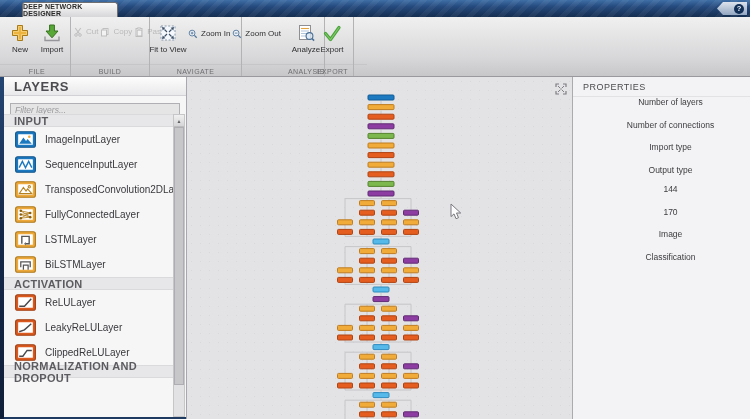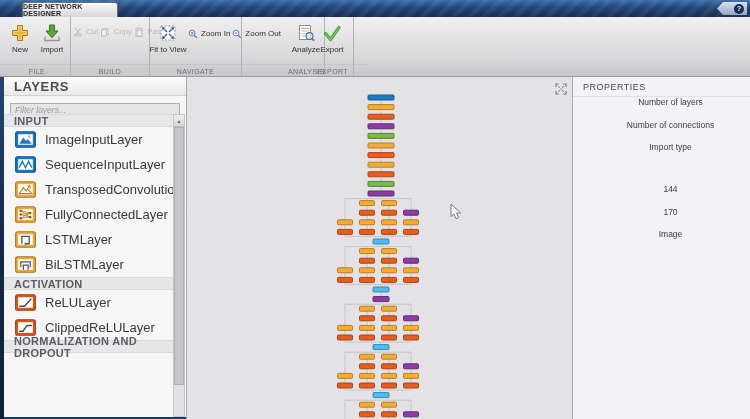--- a/index.html
+++ b/index.html
@@ -54,21 +54,21 @@
   .filter-row input{width:100%;box-sizing:border-box;height:14px;border:1px solid #b0b0b4;background:#e5e5e5;
                     font-size:8.5px;color:#555;padding:0 4px;font-family:inherit;outline:none;}
   .filter-row input::placeholder{color:#9a9a9e;font-style:italic;}
   .layer-list{position:absolute;top:37px;left:0;right:13px;bottom:2px;overflow:hidden;}
   .lsec-header{height:13px;background:#e7e7e9;border-top:1px solid #dadadc;border-bottom:1px solid #dadadc;
                font-size:11px;font-weight:bold;color:#5c5c60;display:flex;align-items:center;
                padding-left:10px;letter-spacing:.3px;box-sizing:border-box;}
   .lrow{height:25px;display:flex;align-items:center;padding-left:11px;gap:9px;background:#f6f6f7;}
   .licon{width:21px;height:17px;flex:0 0 21px;}
   .licon svg{width:21px;height:17px;display:block;}
-  .llabel{font-size:13px;color:#39393d;}
+  .llabel{font-size:10px;color:#39393d;}
   .lscroll{position:absolute;top:37px;right:1px;width:12px;bottom:2px;background:#e2e2e4;
            border:1px solid #c6c6c8;box-sizing:border-box;}
   .sarrow{height:11px;background:linear-gradient(#f0f0f1,#d5d5d7);border-bottom:1px solid #bcbcbe;
           display:flex;align-items:center;justify-content:center;font-size:5px;color:#5f5f63;}
   .sthumb{position:absolute;top:12px;left:0;right:0;height:258px;background:#c7c7ca;
           border:1px solid #aeaeb2;box-sizing:border-box;}
   .bottom-sliver{position:absolute;left:0;right:0;bottom:0;height:2px;background:#1f3a60;}
   
   .canvas{position:absolute;left:187px;top:77px;width:385px;bottom:0;background:#e3e3e5;overflow:hidden;
           background-image:radial-gradient(circle,#d9d9db .6px,transparent .8px);background-size:9px 9px;}
@@ -282,20 +282,30 @@
         <div class="lsec-header">ACTIVATION</div>
         <div class="lrow">
           <span class="licon">
             <svg viewBox="0 0 20 16">
               <rect x=".6" y=".6" width="18.8" height="14.8" rx="2" fill="#da5a20" stroke="#a23f12" stroke-width="1.1"></rect>
               <rect x="3" y="3" width="14" height="10" rx=".5" fill="#fff"></rect>
               <polyline points="4,11.5 9,11.5 15.5,4.5" fill="none" stroke="#4a4a4e" stroke-width="1.4"></polyline>
             </svg>
           </span>
           <span class="llabel">ReLULayer</span>
+        </div>
+        <div class="lrow">
+          <span class="licon">
+            <svg viewBox="0 0 20 16">
+              <rect x=".6" y=".6" width="18.8" height="14.8" rx="2" fill="#da5a20" stroke="#a23f12" stroke-width="1.1"></rect>
+              <rect x="3" y="3" width="14" height="10" rx=".5" fill="#fff"></rect>
+              <polyline points="4,12 9,10.3 15.5,4.5" fill="none" stroke="#4a4a4e" stroke-width="1.4"></polyline>
+            </svg>
+          </span>
+          <span class="llabel">LeakyReLULayer</span>
         </div>
         <div class="lrow">
           <span class="licon">
             <svg viewBox="0 0 20 16">
               <rect x=".6" y=".6" width="18.8" height="14.8" rx="2" fill="#da5a20" stroke="#a23f12" stroke-width="1.1"></rect>
               <rect x="3" y="3" width="14" height="10" rx=".5" fill="#fff"></rect>
               <polyline points="4,11.5 7.5,11.5 11.5,6 16,6" fill="none" stroke="#4a4a4e" stroke-width="1.4"></polyline>
             </svg>
           </span>
           <span class="llabel">ClippedReLULayer</span>
@@ -466,15 +476,19 @@
           <span class="pvalue">144</span>
         </div>
         <div class="prow">
           <span class="plabel">Number of connections</span>
           <span class="pvalue">170</span>
         </div>
         <div class="prow">
           <span class="plabel">Import type</span>
           <span class="pvalue">Image</span>
         </div>
+        <div class="prow">
+          <span class="plabel">Output type</span>
+          <span class="pvalue">Classification</span>
+        </div>
       </div>
   </aside>
 </div>
 
 </body></html>

